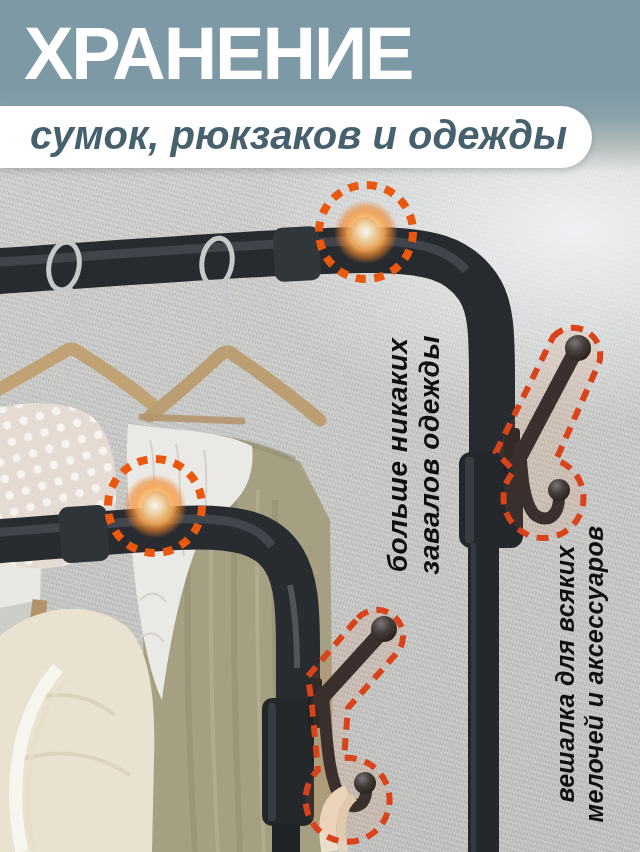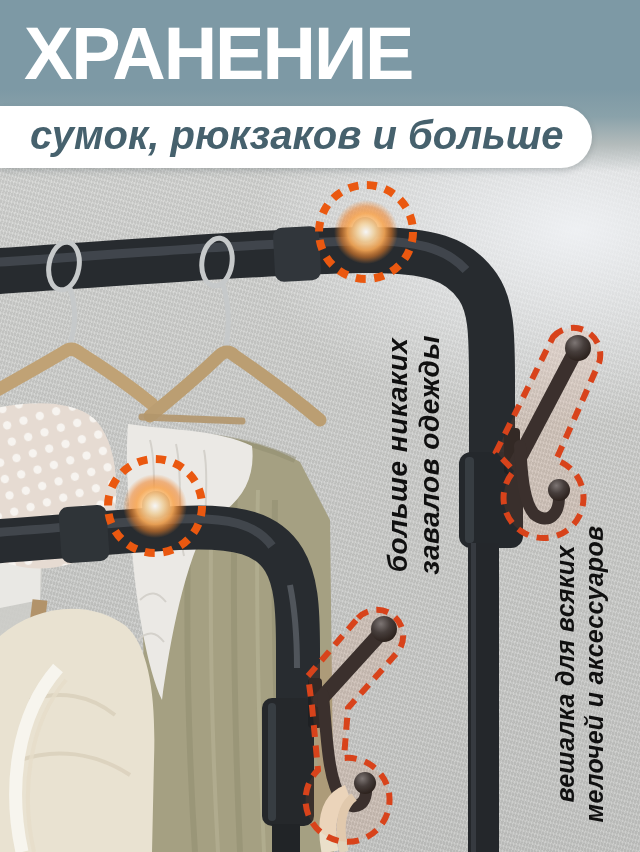--- a/index.html
+++ b/index.html
@@ -195,16 +195,16 @@
   </div>
   <div class="note note-2">
     <span>вешалка для всяких</span>
     <span>мелочей и аксессуаров</span>
   </div>
 
   <div class="header">
     <div class="title">ХРАНЕНИЕ</div>
   </div>
   <div class="banner">
-    <span class="banner-text">сумок, рюкзаков и больше</span>
+    <span class="banner-text">сумок, рюкзаков и одежды</span>
   </div>
 
 </div>
 
 </body></html>

